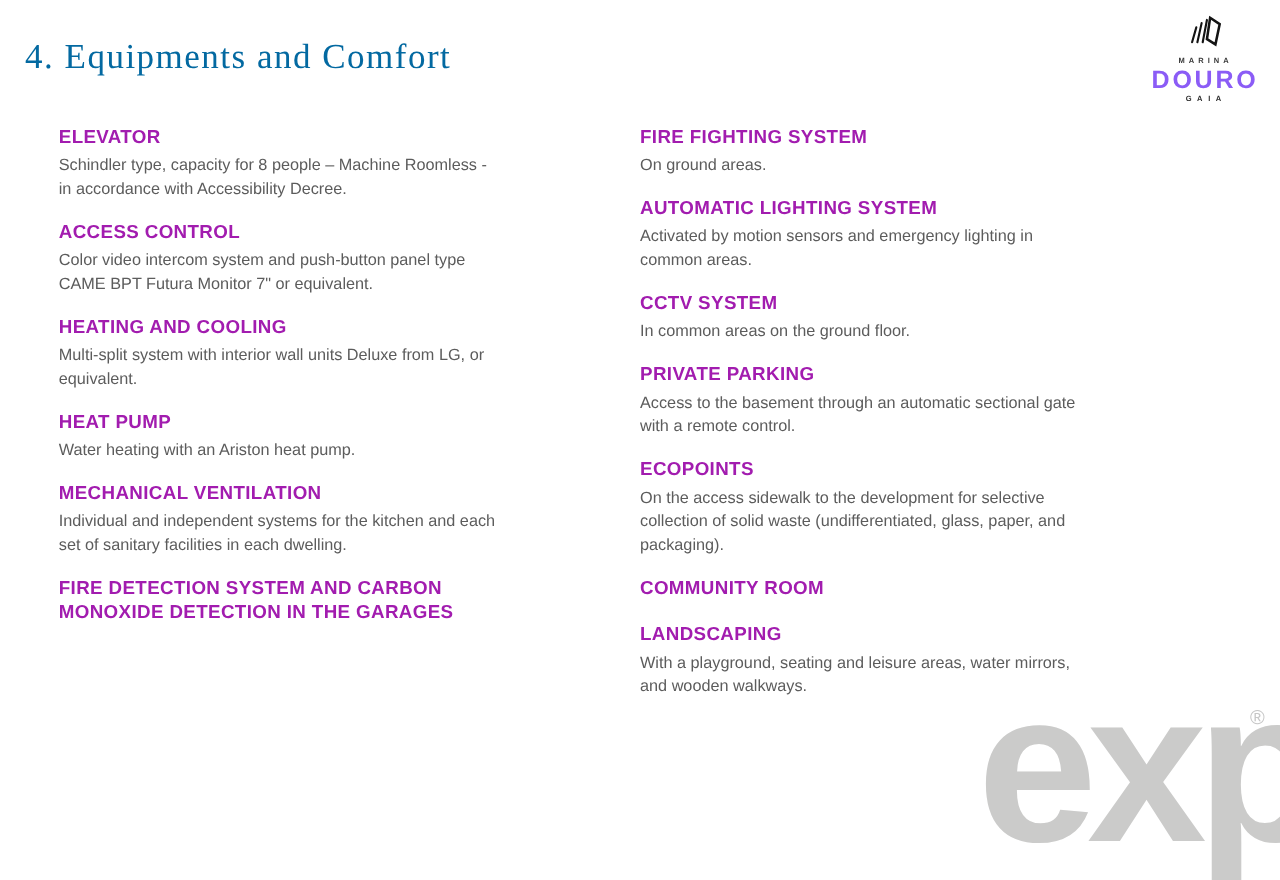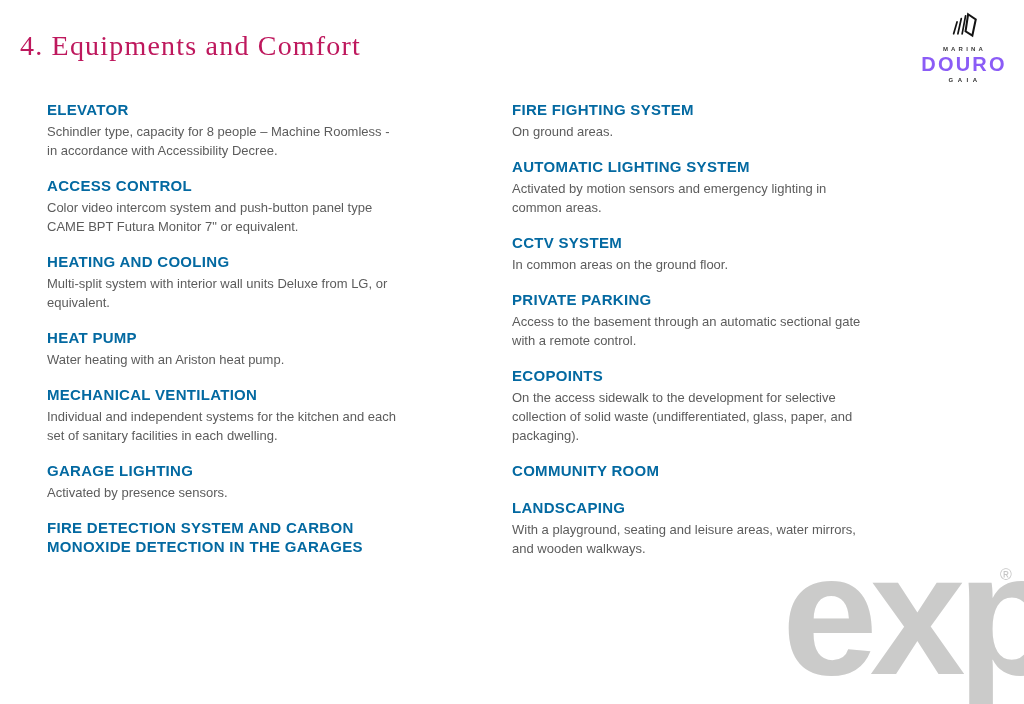--- a/index.html
+++ b/index.html
@@ -16,21 +16,21 @@
 
   
   .title {
     position: absolute;
     top: 30px;
     left: 20px;
     font-family: "Liberation Serif", "DejaVu Serif", serif;
     font-weight: 400;
     font-size: 28px;
     letter-spacing: 1.2px;
-    color: #be185d;
+    color: #0369a1;
   }
 
   
   .brand {
     position: absolute;
     top: 10px;
     right: 16px;
     width: 90px;
     text-align: center;
     color: #141414;
@@ -66,21 +66,21 @@
     display: flex;
     gap: 115px;
   }
   .col { width: 350px; }
   .item { margin-bottom: 16px; }
   .item h2 {
     font-size: 15px;
     font-weight: 600;
     letter-spacing: 0.3px;
     line-height: 19px;
-    color: #0369a1;
+    color: #a21caf;
     margin-bottom: 3px;
   }
   .item p {
     font-size: 13px;
     line-height: 19px;
     color: #5c5c5c;
   }
 
   
   .watermark {
@@ -142,24 +142,20 @@
       </section>
       <section class="item">
         <h2>HEAT PUMP</h2>
         <p>Water heating with an Ariston heat pump.</p>
       </section>
       <section class="item">
         <h2>MECHANICAL VENTILATION</h2>
         <p>Individual and independent systems for the kitchen and each set of sanitary facilities in each dwelling.</p>
       </section>
       <section class="item">
-        <h2>GARAGE LIGHTING</h2>
-        <p>Activated by presence sensors.</p>
-      </section>
-      <section class="item">
         <h2>FIRE DETECTION SYSTEM AND CARBON MONOXIDE DETECTION IN THE GARAGES</h2>
       </section>
     </div>
 
     <div class="col">
       <section class="item">
         <h2>FIRE FIGHTING SYSTEM</h2>
         <p>On ground areas.</p>
       </section>
       <section class="item">

